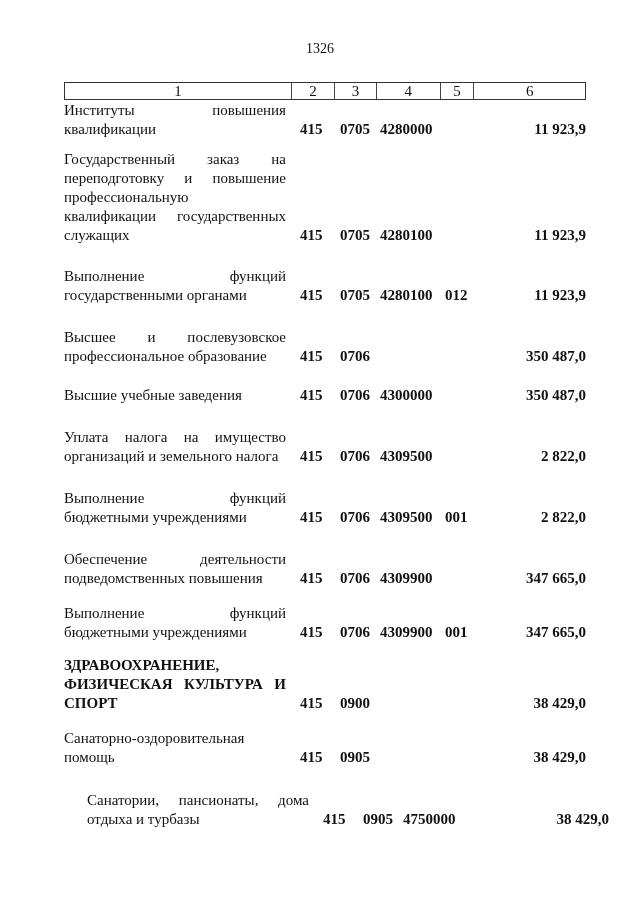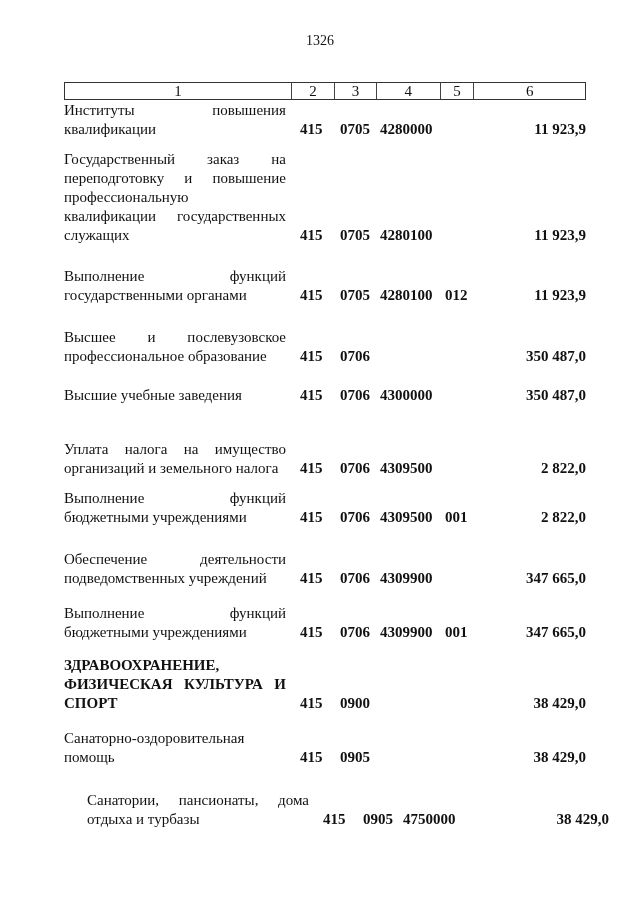--- a/index.html
+++ b/index.html
@@ -1,18 +1,18 @@
 <!DOCTYPE html>
 <html><head>
 <meta charset="utf-8">
 <style>
   html, body { margin: 0; padding: 0; background: #ffffff; }
   body { width: 640px; height: 905px; position: relative; overflow: hidden;
          font-family: "Liberation Serif", "DejaVu Serif", serif; color: #111; font-size: 15px; }
-  .page-number { position: absolute; top: 33px; left: 0; width: 640px; text-align: center; font-size: 14px; }
+  .page-number { position: absolute; top: 41px; left: 0; width: 640px; text-align: center; font-size: 14px; }
   .header { position: absolute; top: 82px; left: 64px; width: 522px; height: 18px;
             border: 1px solid #333; box-sizing: border-box; display: flex; }
   .header .h { box-sizing: border-box; border-right: 1px solid #444; text-align: center;
                line-height: 16px; font-size: 15px; }
   .header .h:last-child { border-right: none; }
   .c1 { width: 228px; } .c2 { width: 43px; } .c3 { width: 42px; }
   .c4 { width: 64px; } .c5 { width: 34px; } .c6 { width: 111px; }
   .row { position: absolute; left: 64px; width: 522px; }
   .name { position: absolute; left: 0; width: 222px; line-height: 19px; text-align: justify;
           text-align-last: left; }
@@ -88,21 +88,21 @@
     <div class="row" style="top: 386px; height: 19px;">
       <div class="name">
         <span class="ln last">Высшие учебные заведения</span>
       </div>
       <div class="cell v2">415</div>
       <div class="cell v3">0706</div>
       <div class="cell v4">4300000</div>
       <div class="cell v5"></div>
       <div class="cell v6">350 487,0</div>
     </div>
-    <div class="row" style="top: 428px; height: 38px; margin-top: 12px;">
+    <div class="row" style="top: 428px; height: 38px;">
       <div class="name">
         <span class="ln">Уплата налога на имущество</span>
         <span class="ln last">организаций и земельного налога</span>
       </div>
       <div class="cell v2">415</div>
       <div class="cell v3">0706</div>
       <div class="cell v4">4309500</div>
       <div class="cell v5"></div>
       <div class="cell v6">2 822,0</div>
     </div>
@@ -113,21 +113,21 @@
       </div>
       <div class="cell v2">415</div>
       <div class="cell v3">0706</div>
       <div class="cell v4">4309500</div>
       <div class="cell v5">001</div>
       <div class="cell v6">2 822,0</div>
     </div>
     <div class="row" style="top: 550px; height: 38px;">
       <div class="name">
         <span class="ln">Обеспечение деятельности</span>
-        <span class="ln last">подведомственных учреждений</span>
+        <span class="ln last">подведомственных повышения</span>
       </div>
       <div class="cell v2">415</div>
       <div class="cell v3">0706</div>
       <div class="cell v4">4309900</div>
       <div class="cell v5"></div>
       <div class="cell v6">347 665,0</div>
     </div>
     <div class="row" style="top: 604px; height: 38px;">
       <div class="name">
         <span class="ln">Выполнение функций</span>

